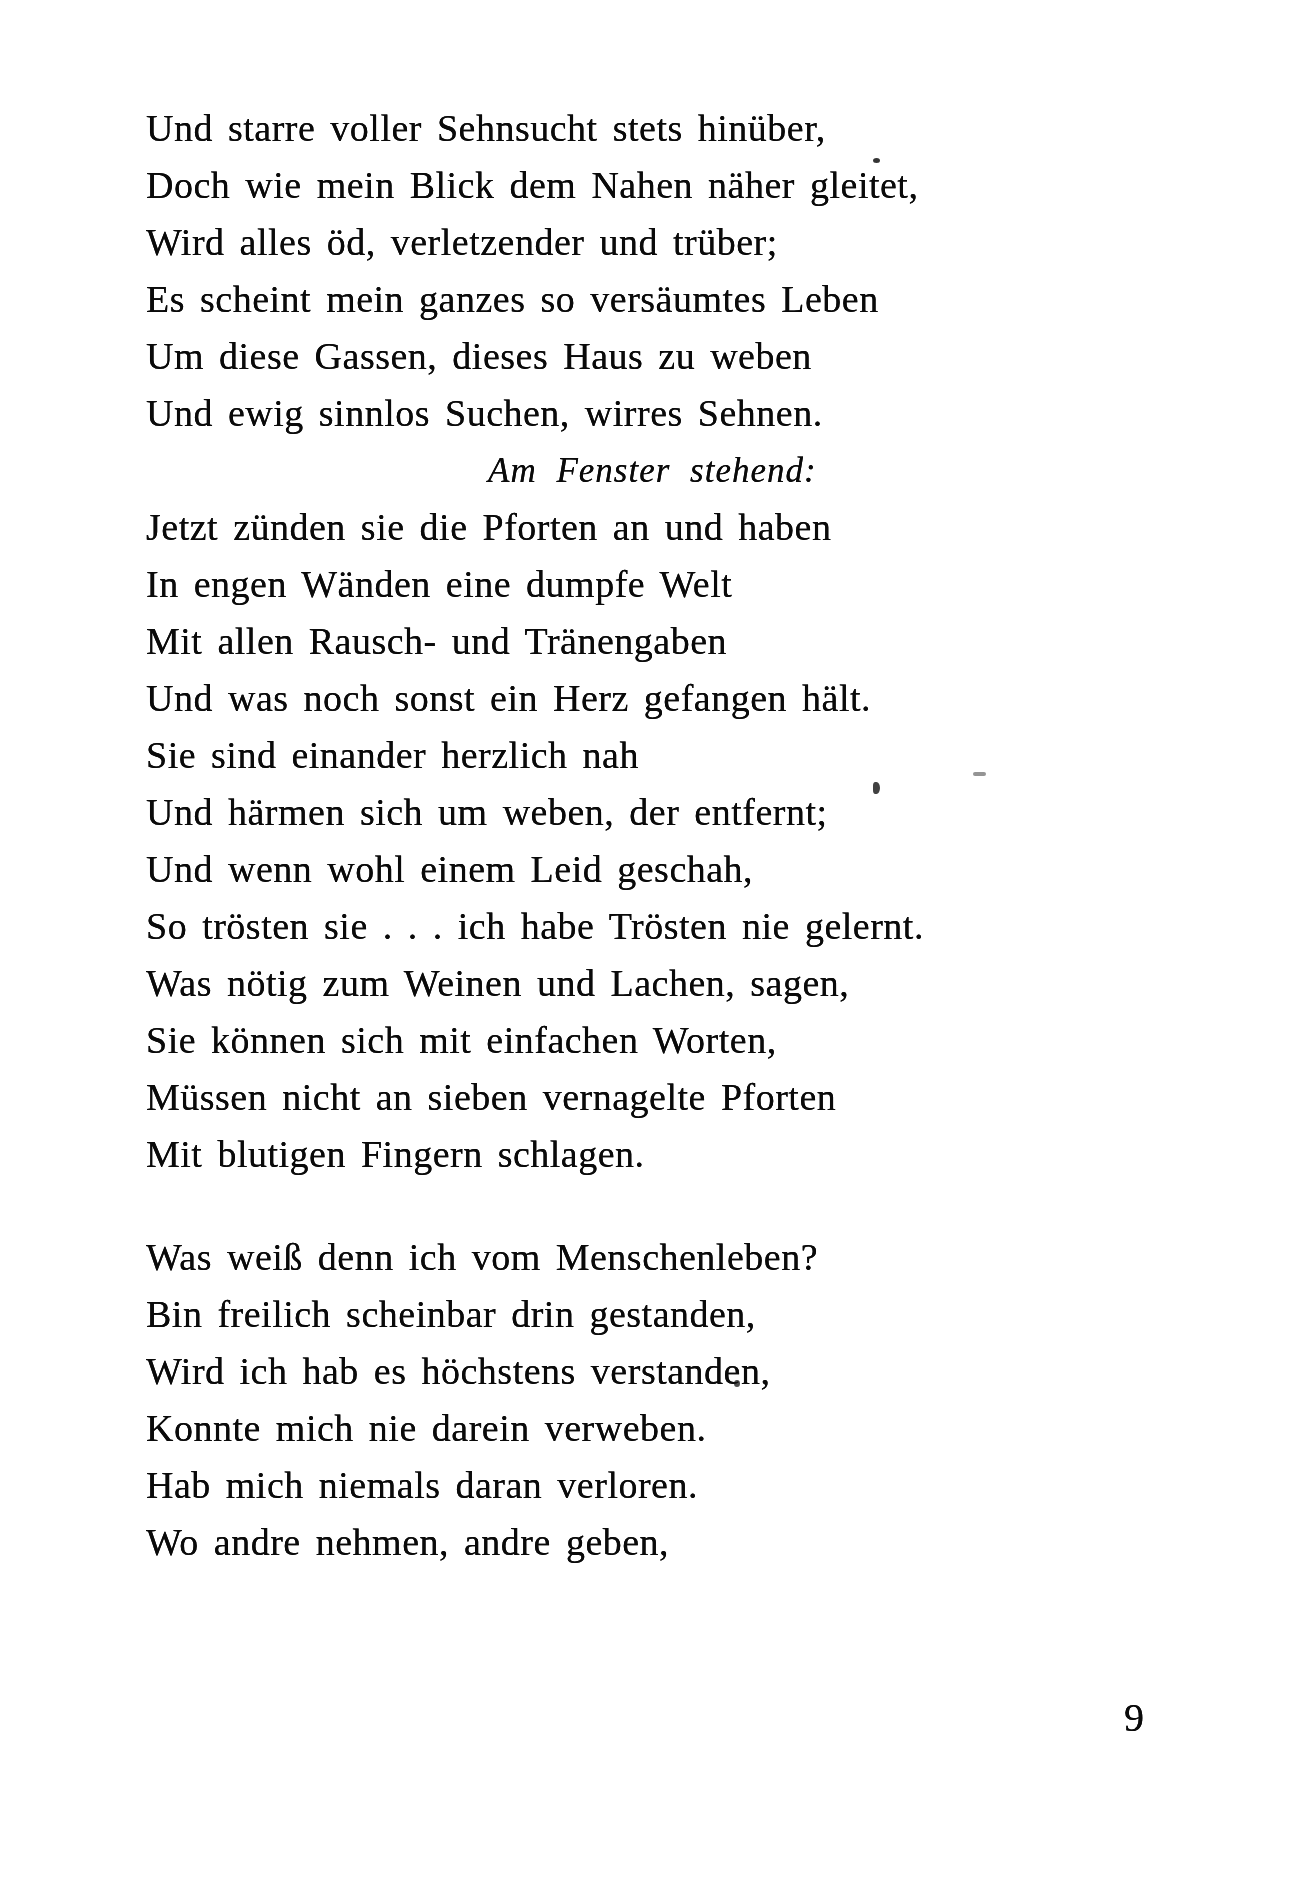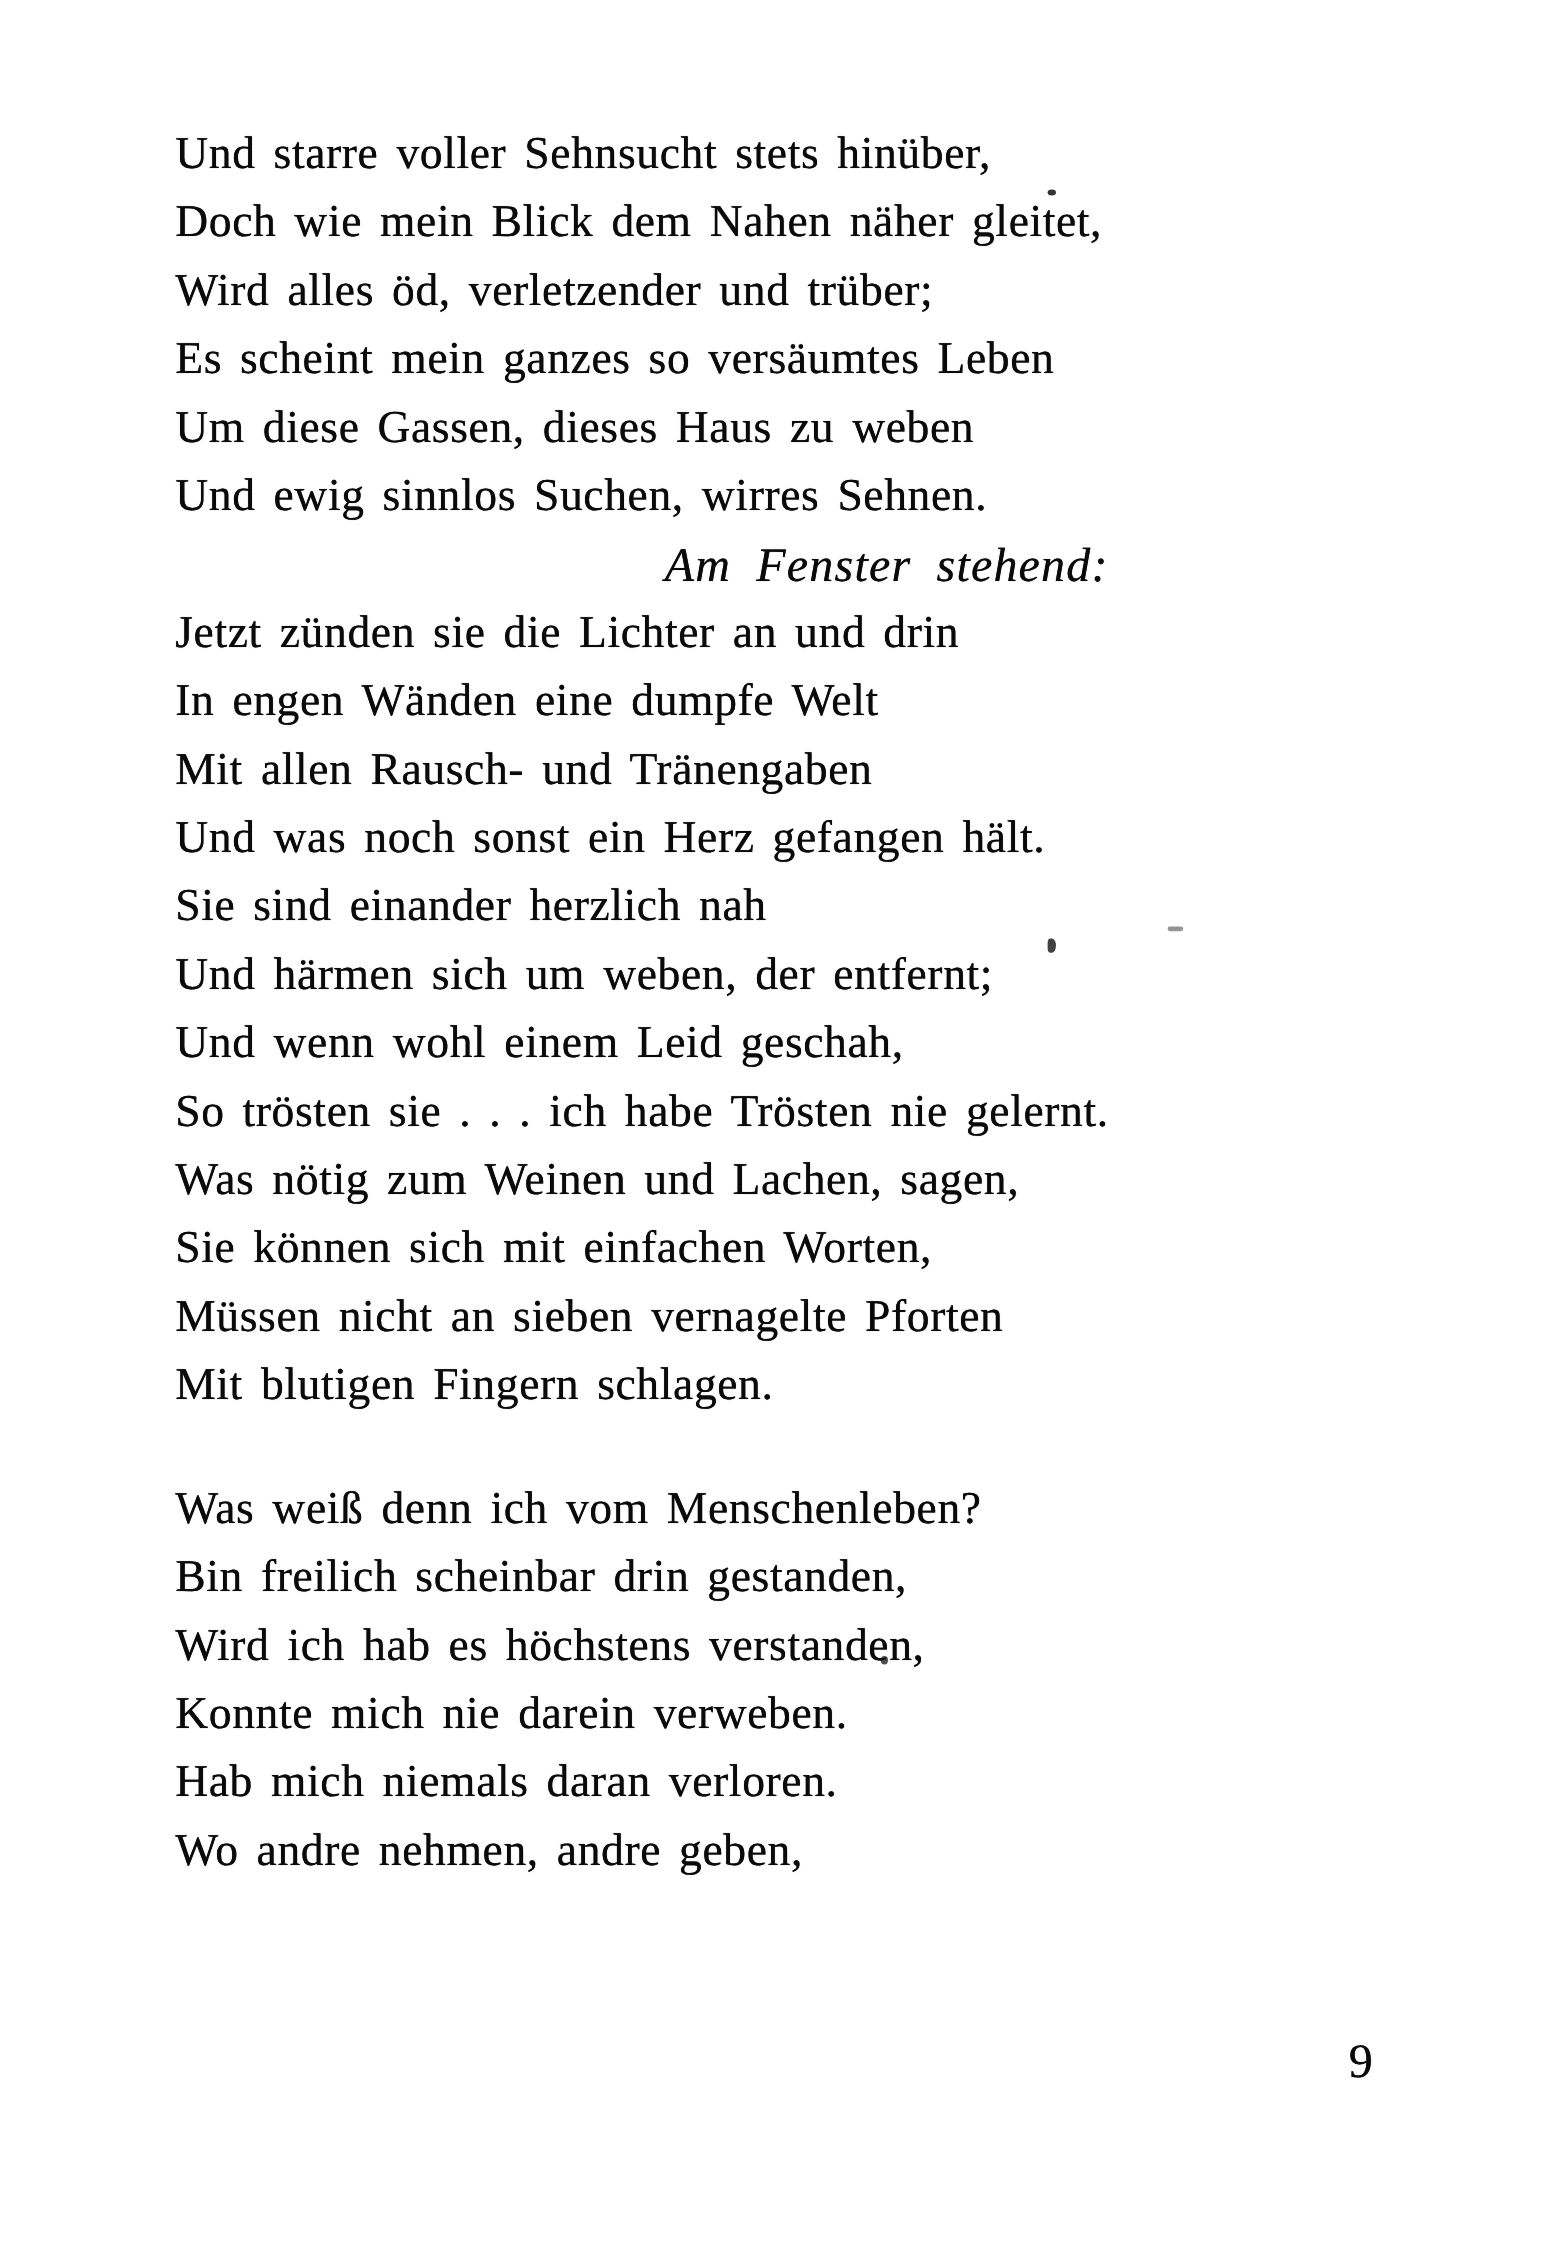--- a/index.html
+++ b/index.html
@@ -25,25 +25,24 @@
     letter-spacing: 0.5px;
     word-spacing: 5px;
     white-space: nowrap;
     text-shadow: 0 0 0.6px currentColor;
   }
   .line {
     height: 57px;
   }
   .stage-direction {
     font-style: italic;
-    font-size: 40px;
+    font-size: 35px;
     margin-left: 342px;
     word-spacing: 10px;
     letter-spacing: 1px;
-    text-align: right;
   }
   .stanza-gap {
     margin-top: 46px;
   }
   .page-number {
     position: absolute;
     left: 1124px;
     top: 1694px;
     font-size: 40px;
     line-height: 48px;
@@ -65,21 +64,21 @@
 <div class="page">
 
   <div class="poem">
     <div class="line">Und starre voller Sehnsucht stets hinüber,</div>
     <div class="line">Doch wie mein Blick dem Nahen näher gleitet,</div>
     <div class="line">Wird alles öd, verletzender und trüber;</div>
     <div class="line">Es scheint mein ganzes so versäumtes Leben</div>
     <div class="line">Um diese Gassen, dieses Haus zu weben</div>
     <div class="line">Und ewig sinnlos Suchen, wirres Sehnen.</div>
     <div class="line stage-direction">Am Fenster stehend:</div>
-    <div class="line">Jetzt zünden sie die Lichter an und drin</div>
+    <div class="line">Jetzt zünden sie die Pforten an und haben</div>
     <div class="line">In engen Wänden eine dumpfe Welt</div>
     <div class="line">Mit allen Rausch- und Tränengaben</div>
     <div class="line">Und was noch sonst ein Herz gefangen hält.</div>
     <div class="line">Sie sind einander herzlich nah</div>
     <div class="line">Und härmen sich um weben, der entfernt;</div>
     <div class="line">Und wenn wohl einem Leid geschah,</div>
     <div class="line">So trösten sie . . . ich habe Trösten nie gelernt.</div>
     <div class="line">Was nötig zum Weinen und Lachen, sagen,</div>
     <div class="line">Sie können sich mit einfachen Worten,</div>
     <div class="line">Müssen nicht an sieben vernagelte Pforten</div>

